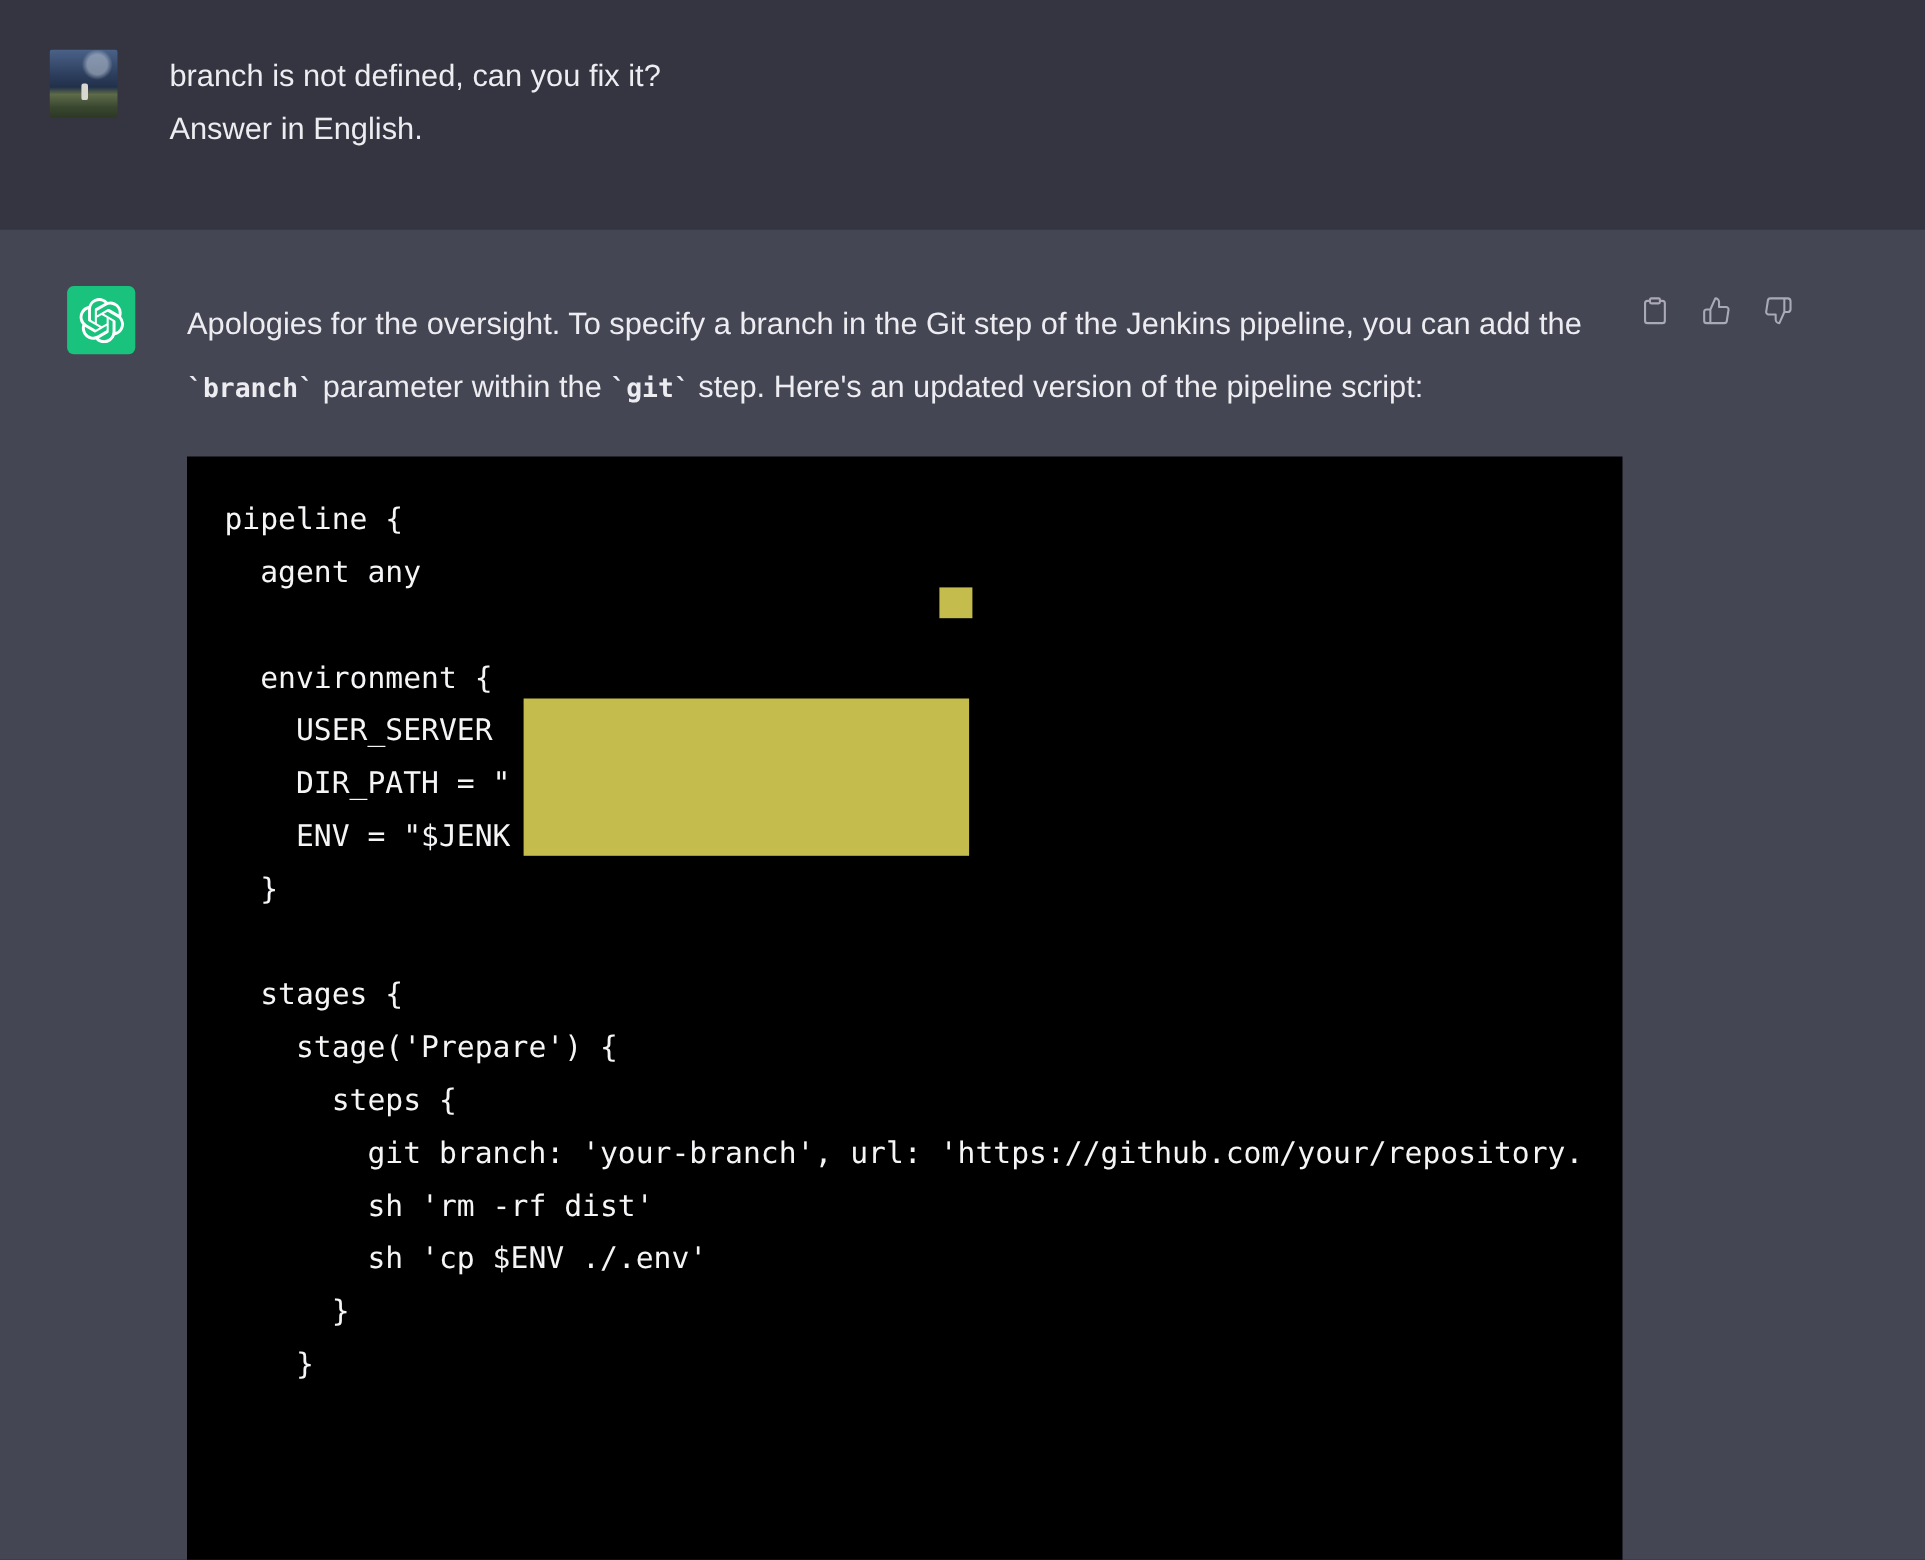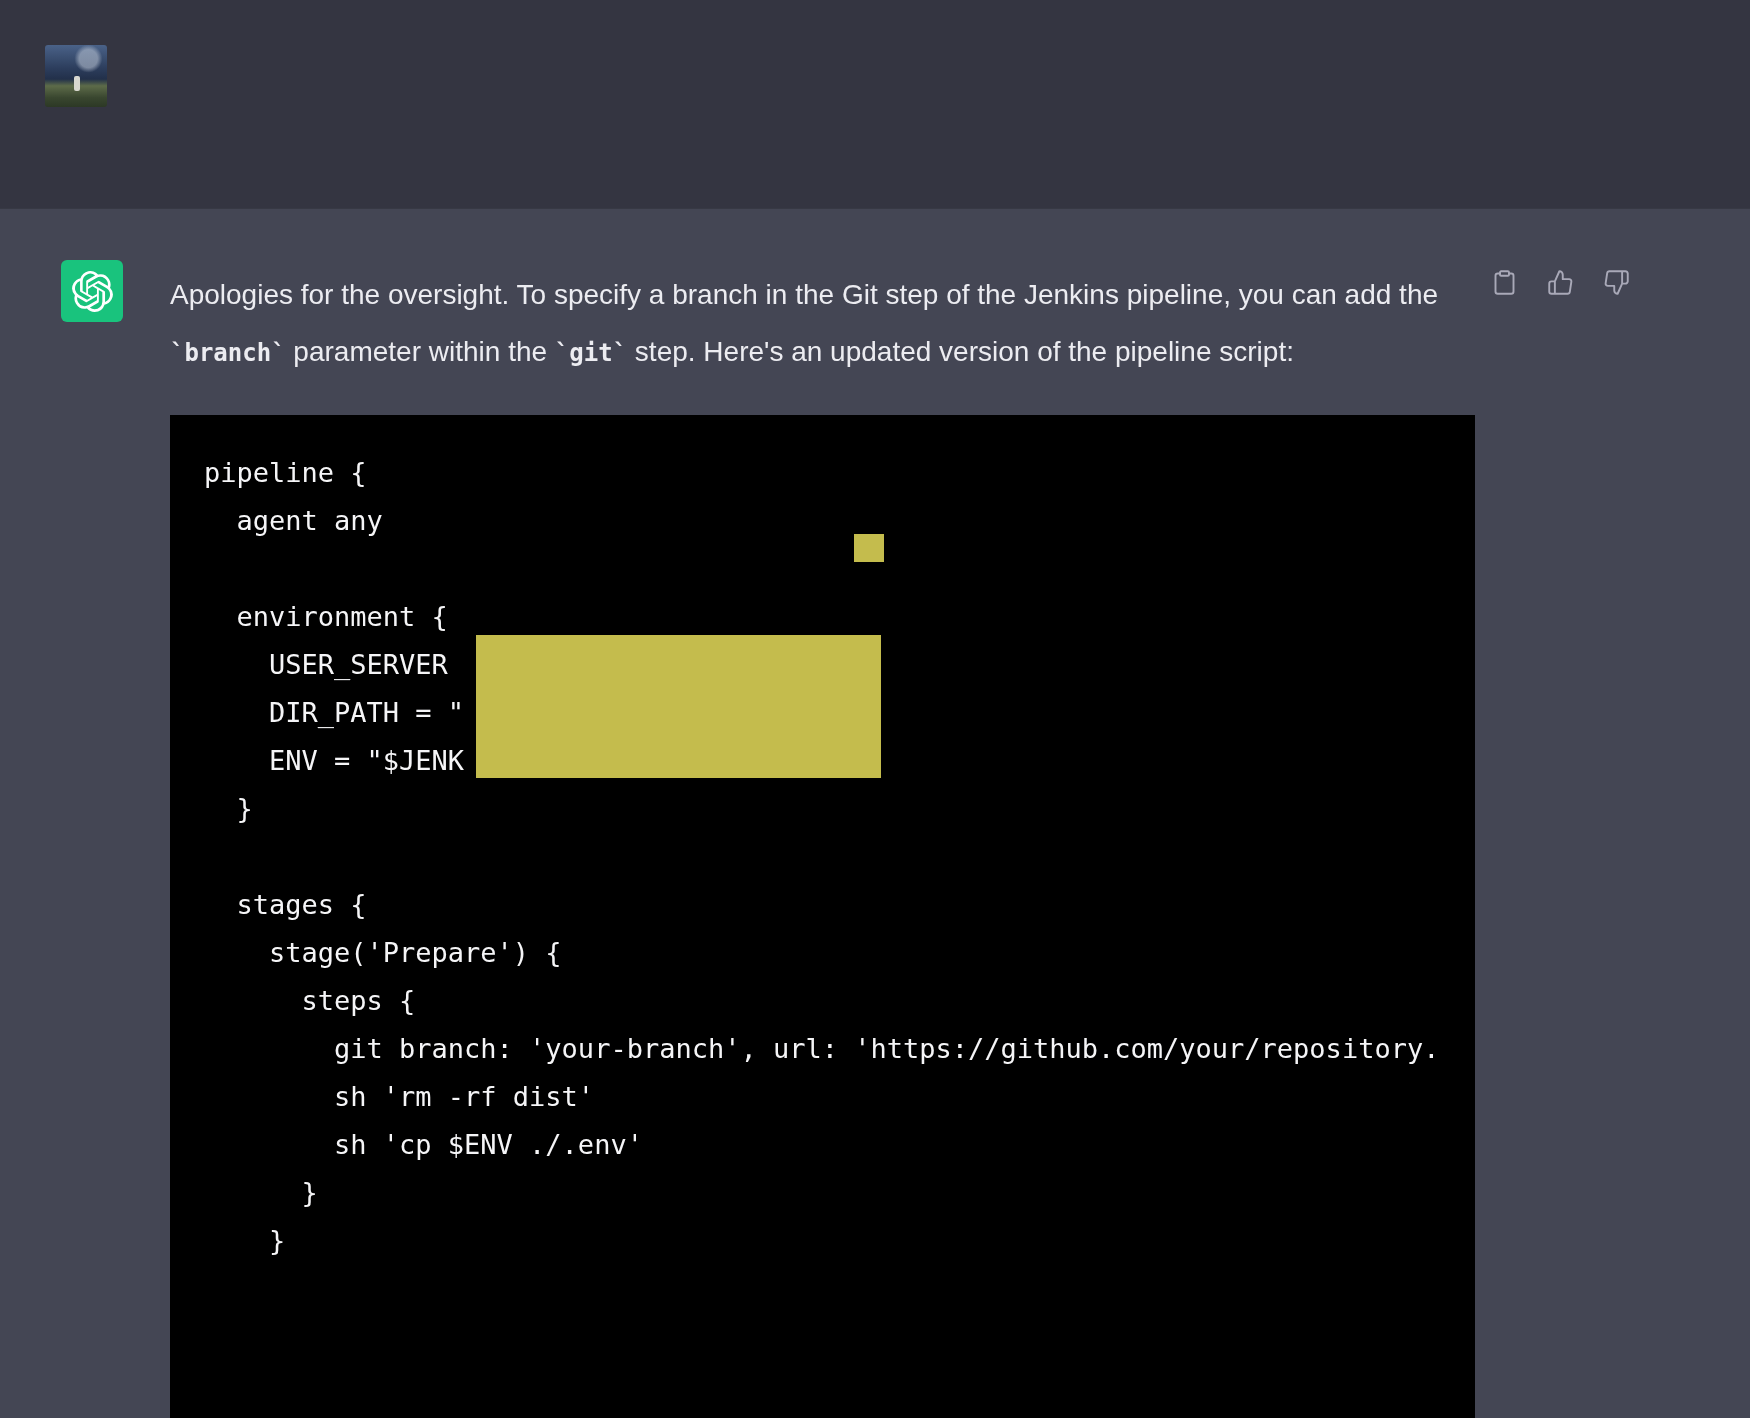--- a/index.html
+++ b/index.html
@@ -104,20 +104,22 @@
   .action-btn svg { width:27px; height:27px; stroke:currentColor; fill:none; stroke-width:1.7; stroke-linecap:round; stroke-linejoin:round; }
 </style>
 </head>
 <body>
 
 <div>
 
   <section class="row user-section">
     <div class="avatar user-avatar"></div>
     <div class="msg-col user-text">
+      <div>branch is not defined, can you fix it?</div>
+      <div>Answer in English.</div>
     </div>
   </section>
 
   <section class="row assistant-section">
 
     <div class="avatar bot-avatar">
       <svg viewBox="0 0 24 24" aria-hidden="true">
         <path d="M22.2819 9.8211a5.9847 5.9847 0 0 0-.5157-4.9108 6.0462 6.0462 0 0 0-6.5098-2.9A6.0651 6.0651 0 0 0 4.9807 4.1818a5.9847 5.9847 0 0 0-3.9977 2.9 6.0462 6.0462 0 0 0 .7427 7.0966 5.98 5.98 0 0 0 .511 4.9107 6.051 6.051 0 0 0 6.5146 2.9001A5.9847 5.9847 0 0 0 13.2599 24a6.0557 6.0557 0 0 0 5.7718-4.2058 5.9894 5.9894 0 0 0 3.9977-2.9001 6.0557 6.0557 0 0 0-.7475-7.073zM13.2599 22.4282a4.4755 4.4755 0 0 1-2.8764-1.0408l.1419-.0804 4.7783-2.7582a.7948.7948 0 0 0 .3927-.6813v-6.7369l2.02 1.1686a.071.071 0 0 1 .038.0615v5.5826a4.504 4.504 0 0 1-4.4945 4.4849zm-9.6607-4.1254a4.4708 4.4708 0 0 1-.5346-3.0137l.142.0852 4.783 2.7582a.7712.7712 0 0 0 .7806 0l5.8428-3.3685v2.3324a.0804.0804 0 0 1-.0332.0615L9.74 19.9502a4.4992 4.4992 0 0 1-6.1408-1.6464zM2.3408 7.8956a4.485 4.485 0 0 1 2.3655-1.9728V11.6a.7664.7664 0 0 0 .3879.6765l5.8144 3.3543-2.0201 1.1685a.0757.0757 0 0 1-.071 0l-4.8303-2.7865A4.504 4.504 0 0 1 2.3408 7.8956zm16.5963 3.8558L13.1038 8.364 15.1192 7.2a.0757.0757 0 0 1 .071 0l4.8303 2.7913a4.4944 4.4944 0 0 1-.6765 8.1042v-5.6772a.79.79 0 0 0-.407-.667zm2.0107-3.0231l-.142-.0852-4.7735-2.7818a.7759.7759 0 0 0-.7854 0L9.409 9.2297V6.8974a.0662.0662 0 0 1 .0284-.0615l4.8303-2.7866a4.4992 4.4992 0 0 1 6.6802 4.66zM8.3065 12.863l-2.02-1.1638a.0804.0804 0 0 1-.038-.0567V6.0742a4.4992 4.4992 0 0 1 7.3757-3.4537l-.142.0805L8.704 5.459a.7948.7948 0 0 0-.3927.6813zm1.0976-2.3654l2.602-1.4998 2.6069 1.4998v2.9994l-2.5974 1.4997-2.6067-1.4997Z"></path>
       </svg>
     </div>

